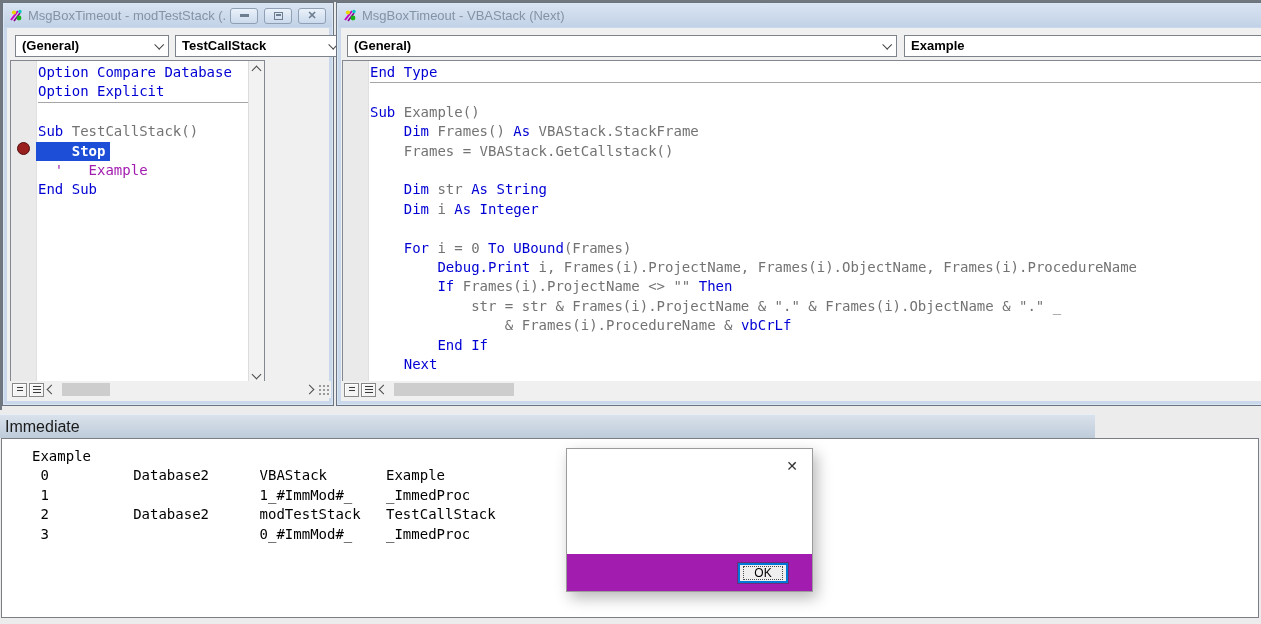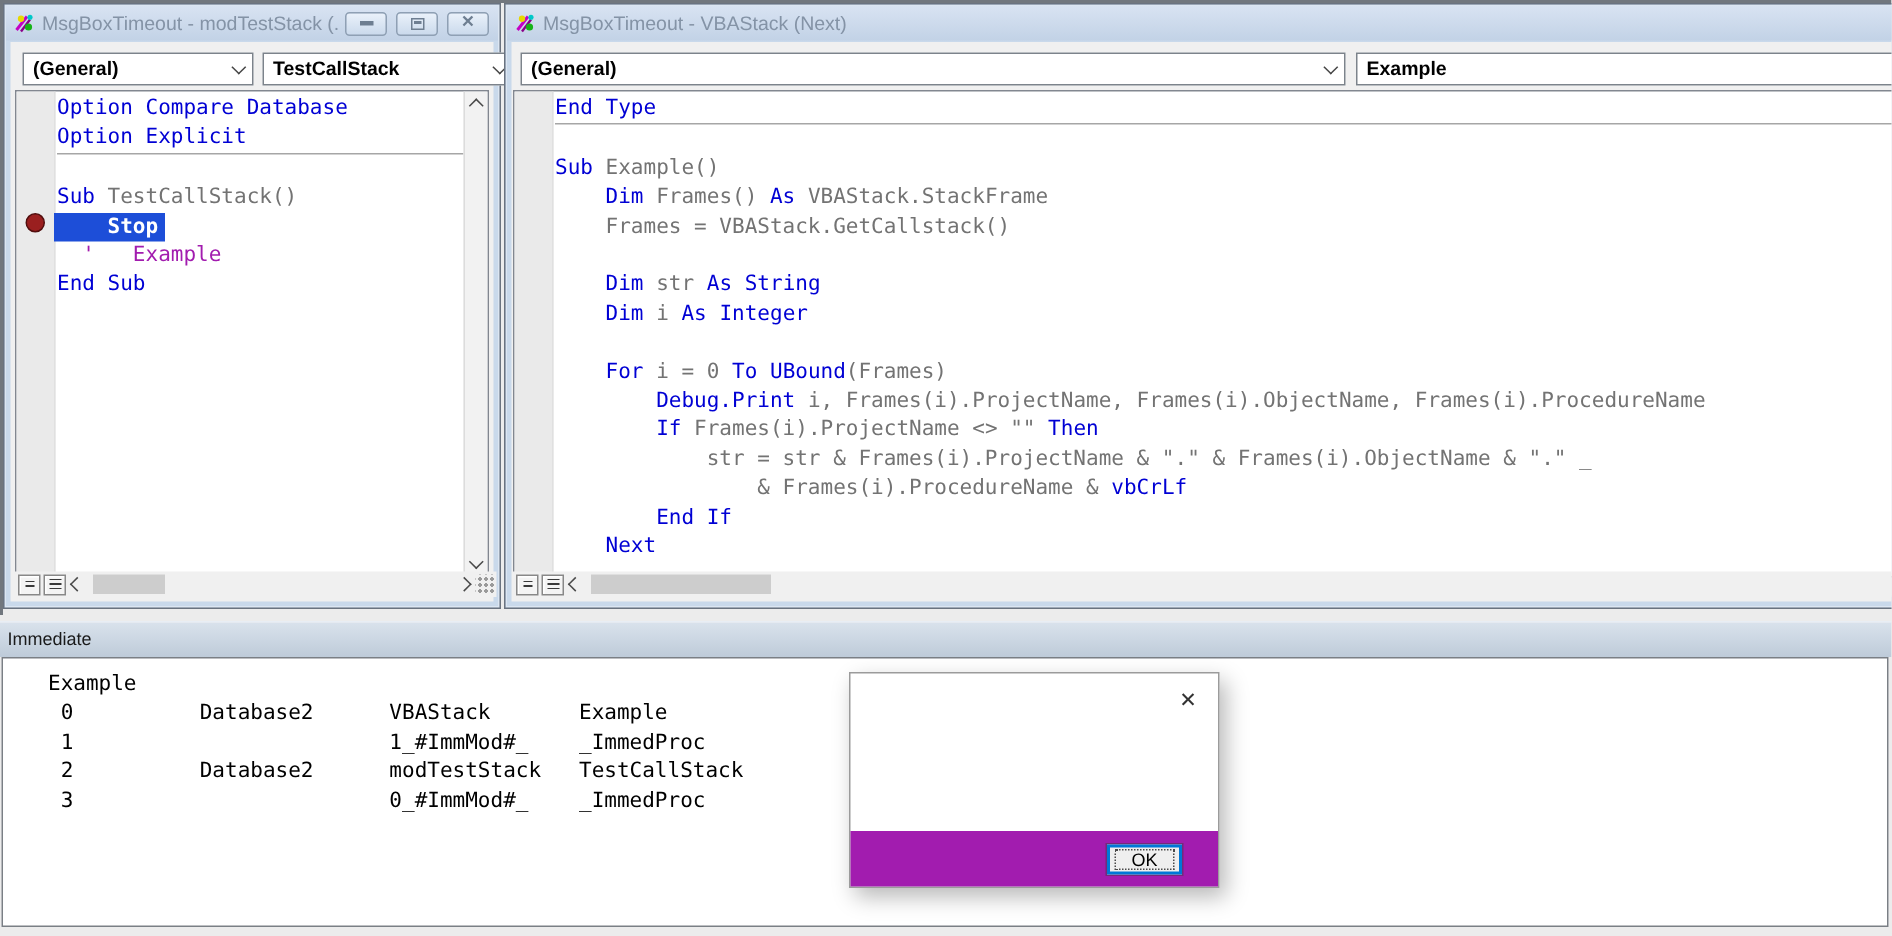--- a/index.html
+++ b/index.html
@@ -61,21 +61,21 @@
   #lw-combo-general { left:8px;  width:154px; }
   #lw-combo-proc    { left:168px; width:168px; }
   #rw-combo-general { left:6px;  width:550px; }
   #rw-combo-proc    { left:563px; width:380px; }
 
   
   .editor {
     position:absolute; left:3px; top:32px; background:#fff;
     border:1px solid #828790; overflow:hidden;
   }
-  #lw-editor { width:316px; height:325px; }
+  #lw-editor { width:255px; height:325px; }
   #rw-editor { left:1px; width:925px; height:325px; }
   .margin-strip {
     position:absolute; left:0; top:0; bottom:0; width:26px;
     background:#EAEAEA; border-right:1px solid #E0E0E0;
   }
   .bp-dot {
     position:absolute; left:6px; top:81px; width:13px; height:13px;
     background:#9A1F1F; border:1px solid #520E0E; border-radius:50%;
   }
   .code-pre {
@@ -122,24 +122,24 @@
   #lw-thumb { left:4px; width:48px; }
   #rw-thumb { left:4px; width:120px; }
   .size-grip {
     width:13px; height:13px; margin:0 1px;
     background-image:radial-gradient(#9A9A9A 1.2px, transparent 1.3px);
     background-size:4px 4px; background-position:1px 1px;
   }
 
   
   #immediate-header {
-    position:absolute; left:0; top:414px; width:1261px; height:24px;
+    position:absolute; left:0; top:414px; width:1095px; height:24px;
     background:linear-gradient(#D9E2EC,#BECBD9);
     border-top:1px solid #E8EEF5;
-    font-size:12px; color:#1A1A1A; line-height:23px; padding-left:5px;
+    font-size:16px; color:#1A1A1A; line-height:23px; padding-left:5px;
   }
   #immediate-body {
     position:absolute; left:1px; top:438px; width:1258px; height:180px;
     background:#fff; border:1px solid #7A7F85;
   }
   #immediate-text {
     position:absolute; left:30px; top:8px; margin:0;
     font-family:"DejaVu Sans Mono",monospace; font-size:14px; line-height:19.4px; color:#000;
     white-space:pre;
   }

